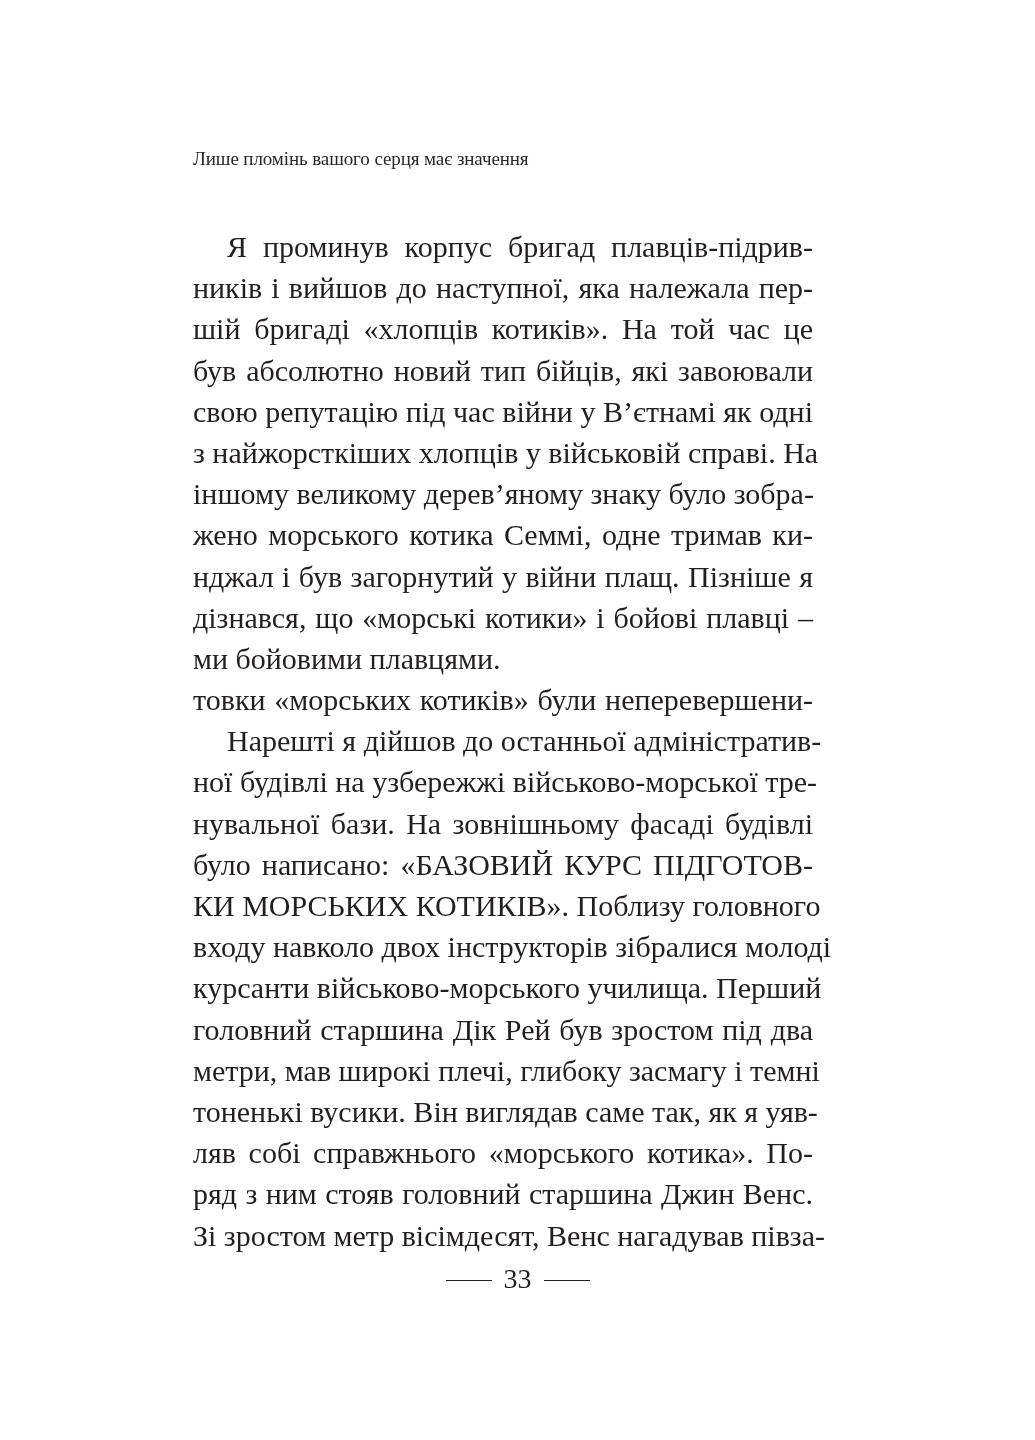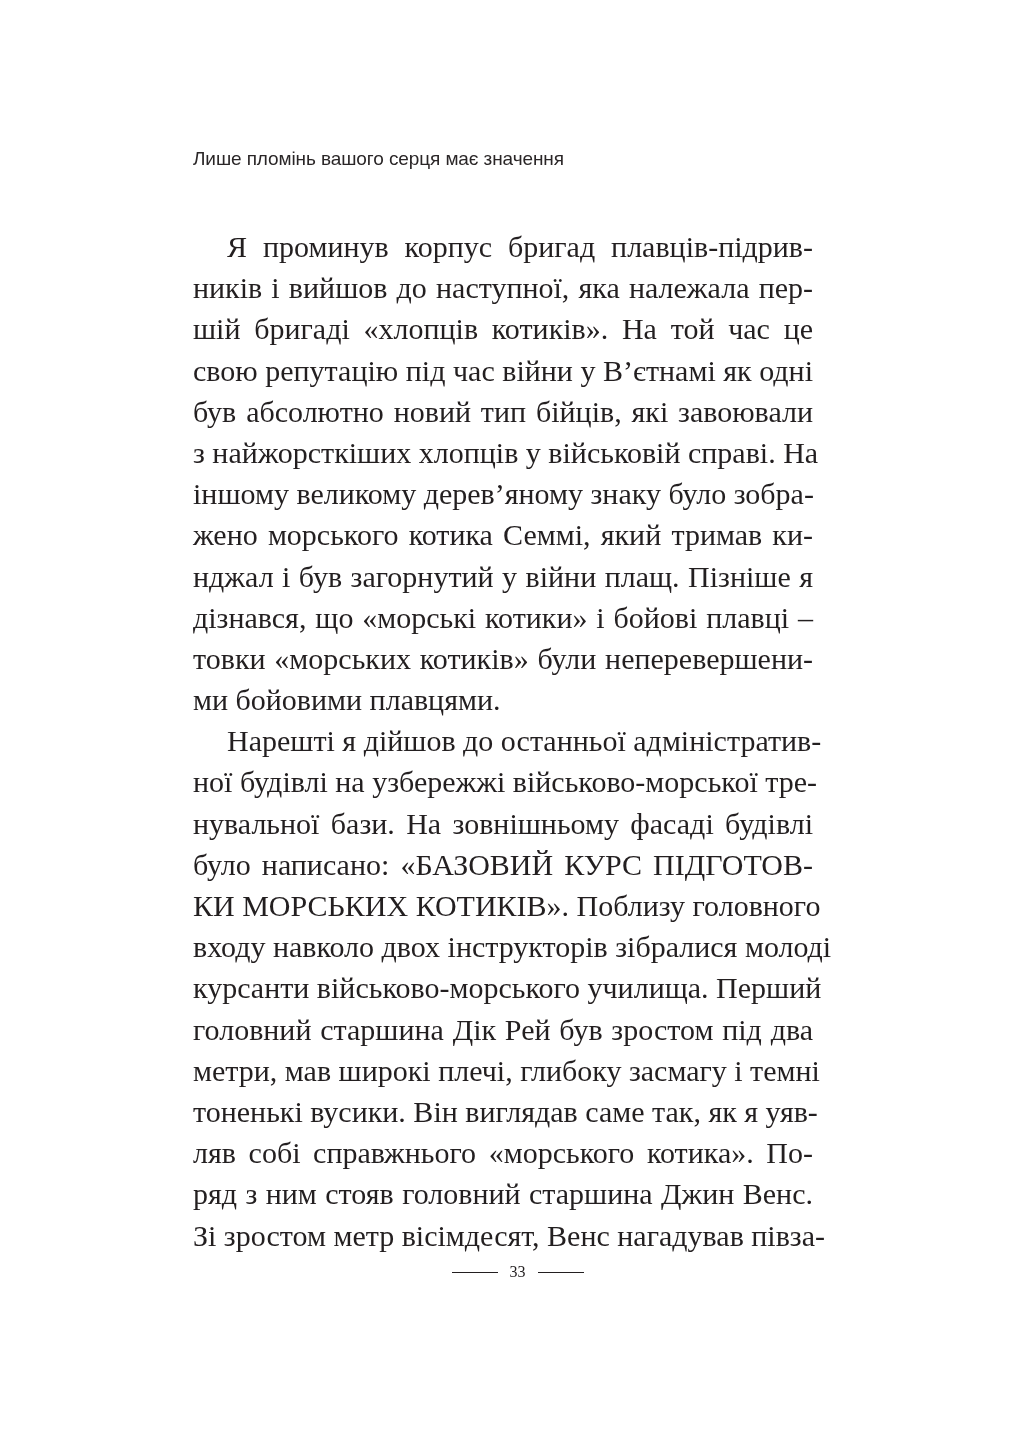--- a/index.html
+++ b/index.html
@@ -2,62 +2,62 @@
 <html><head>
   <meta charset="utf-8">
   <style>
     html, body { margin: 0; padding: 0; }
     body {
       width: 1035px; height: 1440px; background: #ffffff; position: relative;
       overflow: hidden; color: #231f20;
     }
     .running-head {
       position: absolute; left: 193px; top: 148px;
-      font-family: Liberation Sans, sans-serif; font-size: 19px; color: #2a2627;
+      font-family: Liberation Serif, serif; font-size: 19px; color: #2a2627;
       letter-spacing: -0.1px;
     }
     .body-text {
       position: absolute; left: 193px; top: 226px; width: 620px;
       font-family: "Liberation Serif", serif; font-size: 30px; line-height: 41.2px;
     }
     .line {
       display: block; height: 41.2px; white-space: nowrap;
       text-align: justify; text-align-last: justify;
     }
     .line.last { text-align-last: left; }
     .line.indent { padding-left: 34px; }
     .folio {
       position: absolute; left: 0; width: 1035px; top: 1263px;
-      text-align: center; font-family: "Liberation Serif", serif; font-size: 16px; color: #231f20;
+      text-align: center; font-family: "Liberation Serif", serif; font-size: 28px; color: #231f20;
     }
     .folio .rule {
       display: inline-block; width: 46px; height: 1px; background: #231f20;
       vertical-align: middle; margin: 0 12px; position: relative; top: -1px;
     }
   </style>
 </head>
 <body>
 
 <div>
   <div class="running-head">Лише пломінь вашого серця має значення</div>
 
   <div class="body-text">
     <div>
       <span class="line indent">Я проминув корпус бригад плавців-підрив-</span>
       <span class="line">ників і вийшов до наступної, яка належала пер-</span>
       <span class="line">шій бригаді «хлопців котиків». На той час це</span>
+      <span class="line">був абсолютно новий тип бійців, які завоювали</span>
       <span class="line">свою репутацію під час війни у В’єтнамі як одні</span>
-      <span class="line">був абсолютно новий тип бійців, які завоювали</span>
       <span class="line">з найжорсткіших хлопців у військовій справі. На</span>
       <span class="line">іншому великому дерев’яному знаку було зобра-</span>
-      <span class="line">жено морського котика Семмі, який тримав ки-</span>
+      <span class="line">жено морського котика Семмі, одне тримав ки-</span>
       <span class="line">нджал і був загорнутий у війни плащ. Пізніше я</span>
       <span class="line">дізнався, що «морські котики» і бойові плавці –</span>
+      <span class="line last">ми бойовими плавцями.</span>
       <span class="line">товки «морських котиків» були неперевершени-</span>
-      <span class="line last">ми бойовими плавцями.</span>
     </div>
     <div>
       <span class="line indent">Нарешті я дійшов до останньої адміністратив-</span>
       <span class="line">ної будівлі на узбережжі військово-морської тре-</span>
       <span class="line">нувальної бази. На зовнішньому фасаді будівлі</span>
       <span class="line">було написано: «БАЗОВИЙ КУРС ПІДГОТОВ-</span>
       <span class="line">КИ МОРСЬКИХ КОТИКІВ». Поблизу головного</span>
       <span class="line">входу навколо двох інструкторів зібралися молоді</span>
       <span class="line">курсанти військово-морського училища. Перший</span>
       <span class="line">головний старшина Дік Рей був зростом під два</span>

